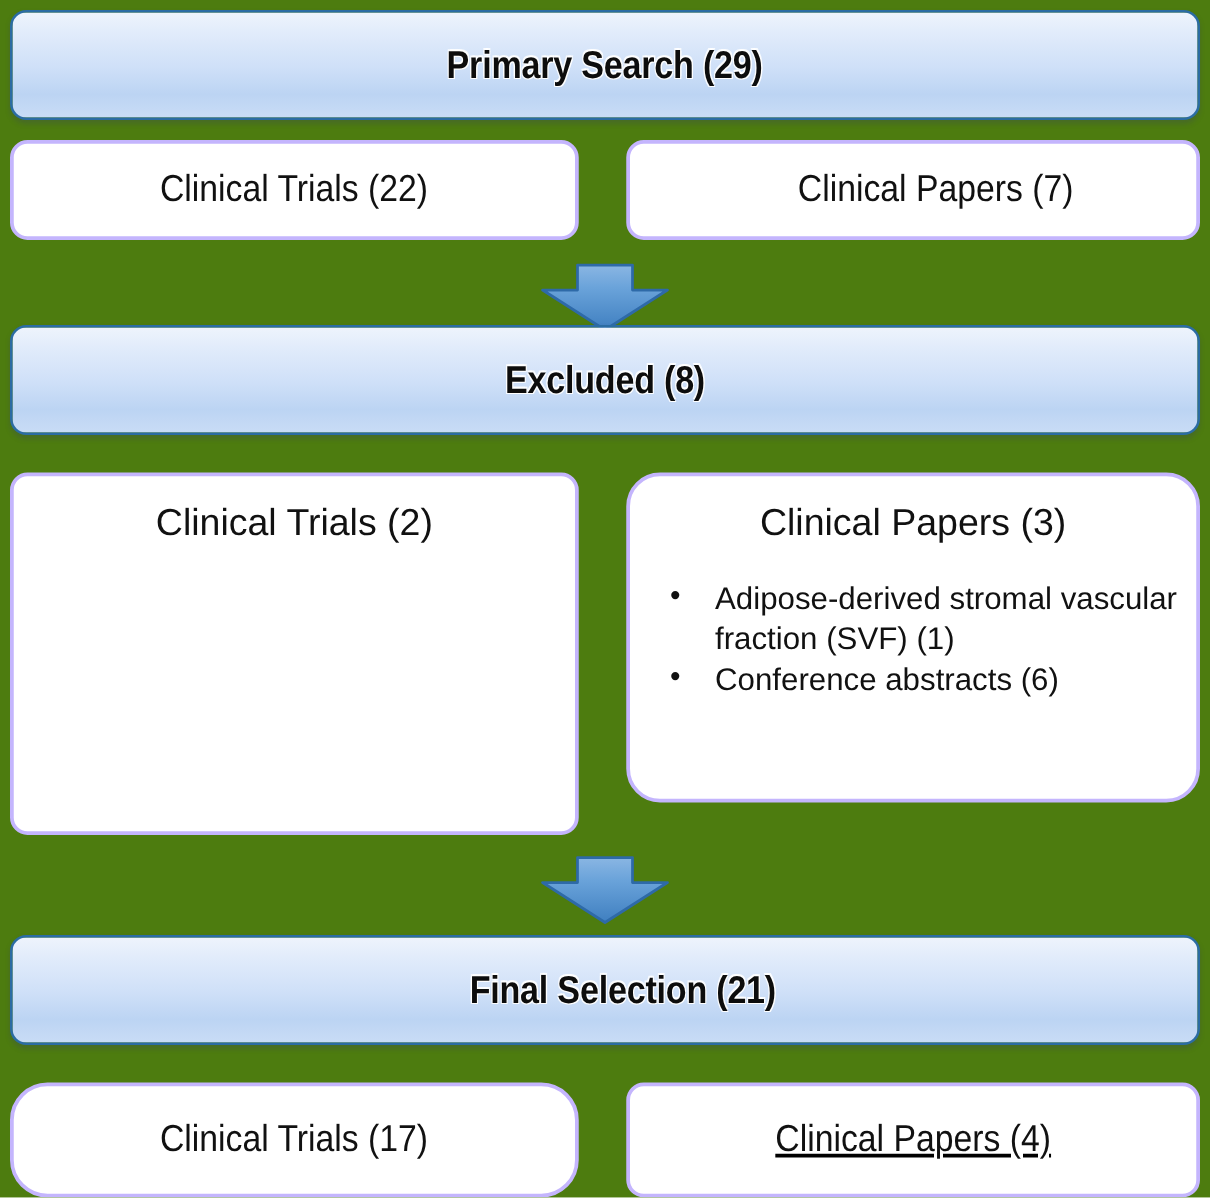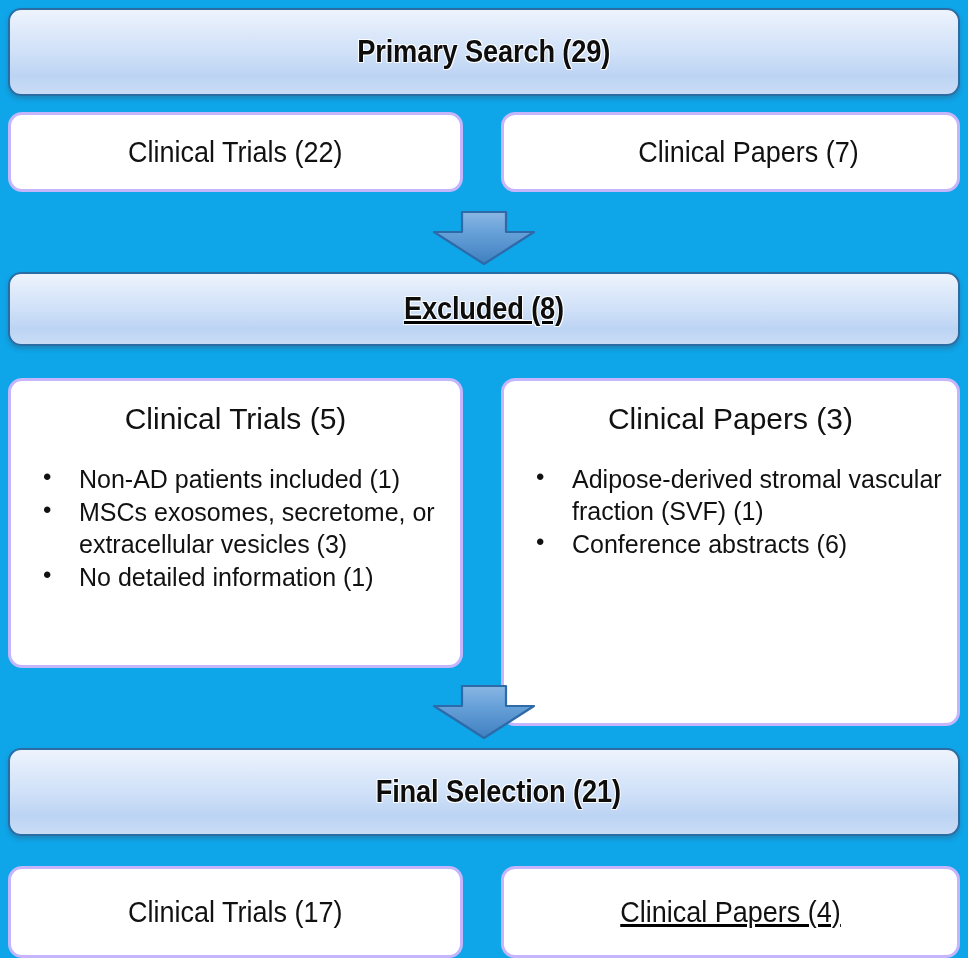--- a/index.html
+++ b/index.html
@@ -10,21 +10,21 @@
   }
   body {
     font-family: "Liberation Sans", "DejaVu Sans", sans-serif;
     -webkit-font-smoothing: antialiased;
   }
 
   #flowchart {
     position: relative;
     width: 968px;
     height: 958px;
-    background: #0ea5e9;
+    background: #4d7c0f;
     overflow: hidden;
   }
 
   
   .banner {
     position: absolute;
     left: 8px;
     width: 952px;
     box-sizing: border-box;
     border: 2px solid #2b6ca3;
@@ -144,34 +144,29 @@
         <linearGradient id="arrGrad1" x1="0" y1="0" x2="0" y2="1">
           <stop offset="0%" stop-color="#8ab6e3"></stop>
           <stop offset="35%" stop-color="#6aa3da"></stop>
           <stop offset="100%" stop-color="#3f7fc0"></stop>
         </linearGradient>
       </defs>
       <polygon points="31,2 75,2 75,22 103,22 53,54 3,22 31,22" fill="url(#arrGrad1)" stroke="#2e6aa8" stroke-width="2.2" stroke-linejoin="round"></polygon>
     </svg>
   </div>
 
-  <div class="banner" style="top:272px; height:74px;text-decoration:underline;">
+  <div class="banner" style="top:260px; height:88px;">
     <span class="banner-label">Excluded (8)</span>
   </div>
 
   <div class="wbox" style="left:8px; top:378px; width:455px; height:290px;">
-    <div class="detail-title">Clinical Trials (5)</div>
-    <ul class="bullets">
-      <li>Non-AD patients included (1)</li>
-      <li>MSCs exosomes, secretome, or extracellular vesicles (3)</li>
-      <li>No detailed information (1)</li>
-    </ul>
+    <div class="detail-title">Clinical Trials (2)</div>
   </div>
 
-  <div class="wbox" style="left:501px; top:378px; width:459px; height:348px;">
+  <div class="wbox" style="left:501px; top:378px; width:459px; height:264px;border-radius:27px;">
     <div class="detail-title">Clinical Papers (3)</div>
     <ul class="bullets">
       <li>Adipose-derived stromal vascular fraction (SVF) (1)</li>
       <li>Conference abstracts (6)</li>
     </ul>
   </div>
 
   <div class="arrow" style="left:431px; top:684px;">
     <svg viewBox="0 0 106 56" preserveAspectRatio="none" aria-hidden="true">
       <defs>
@@ -182,21 +177,21 @@
         </linearGradient>
       </defs>
       <polygon points="31,2 75,2 75,22 103,22 53,54 3,22 31,22" fill="url(#arrGrad2)" stroke="#2e6aa8" stroke-width="2.2" stroke-linejoin="round"></polygon>
     </svg>
   </div>
 
   <div class="banner" style="top:748px; height:88px;padding-left:28px;">
     <span class="banner-label">Final Selection (21)</span>
   </div>
 
-  <div class="wbox wbox-center" style="left:8px; top:866px; width:455px; height:92px;">
+  <div class="wbox wbox-center" style="left:8px; top:866px; width:455px; height:92px;border-radius:30px;">
     <span class="wbox-label">Clinical Trials (17)</span>
   </div>
 
   <div class="wbox wbox-center" style="left:501px; top:866px; width:459px; height:92px;text-decoration:underline;">
     <span class="wbox-label">Clinical Papers (4)</span>
   </div>
 
 </div>
 
 </body></html>

